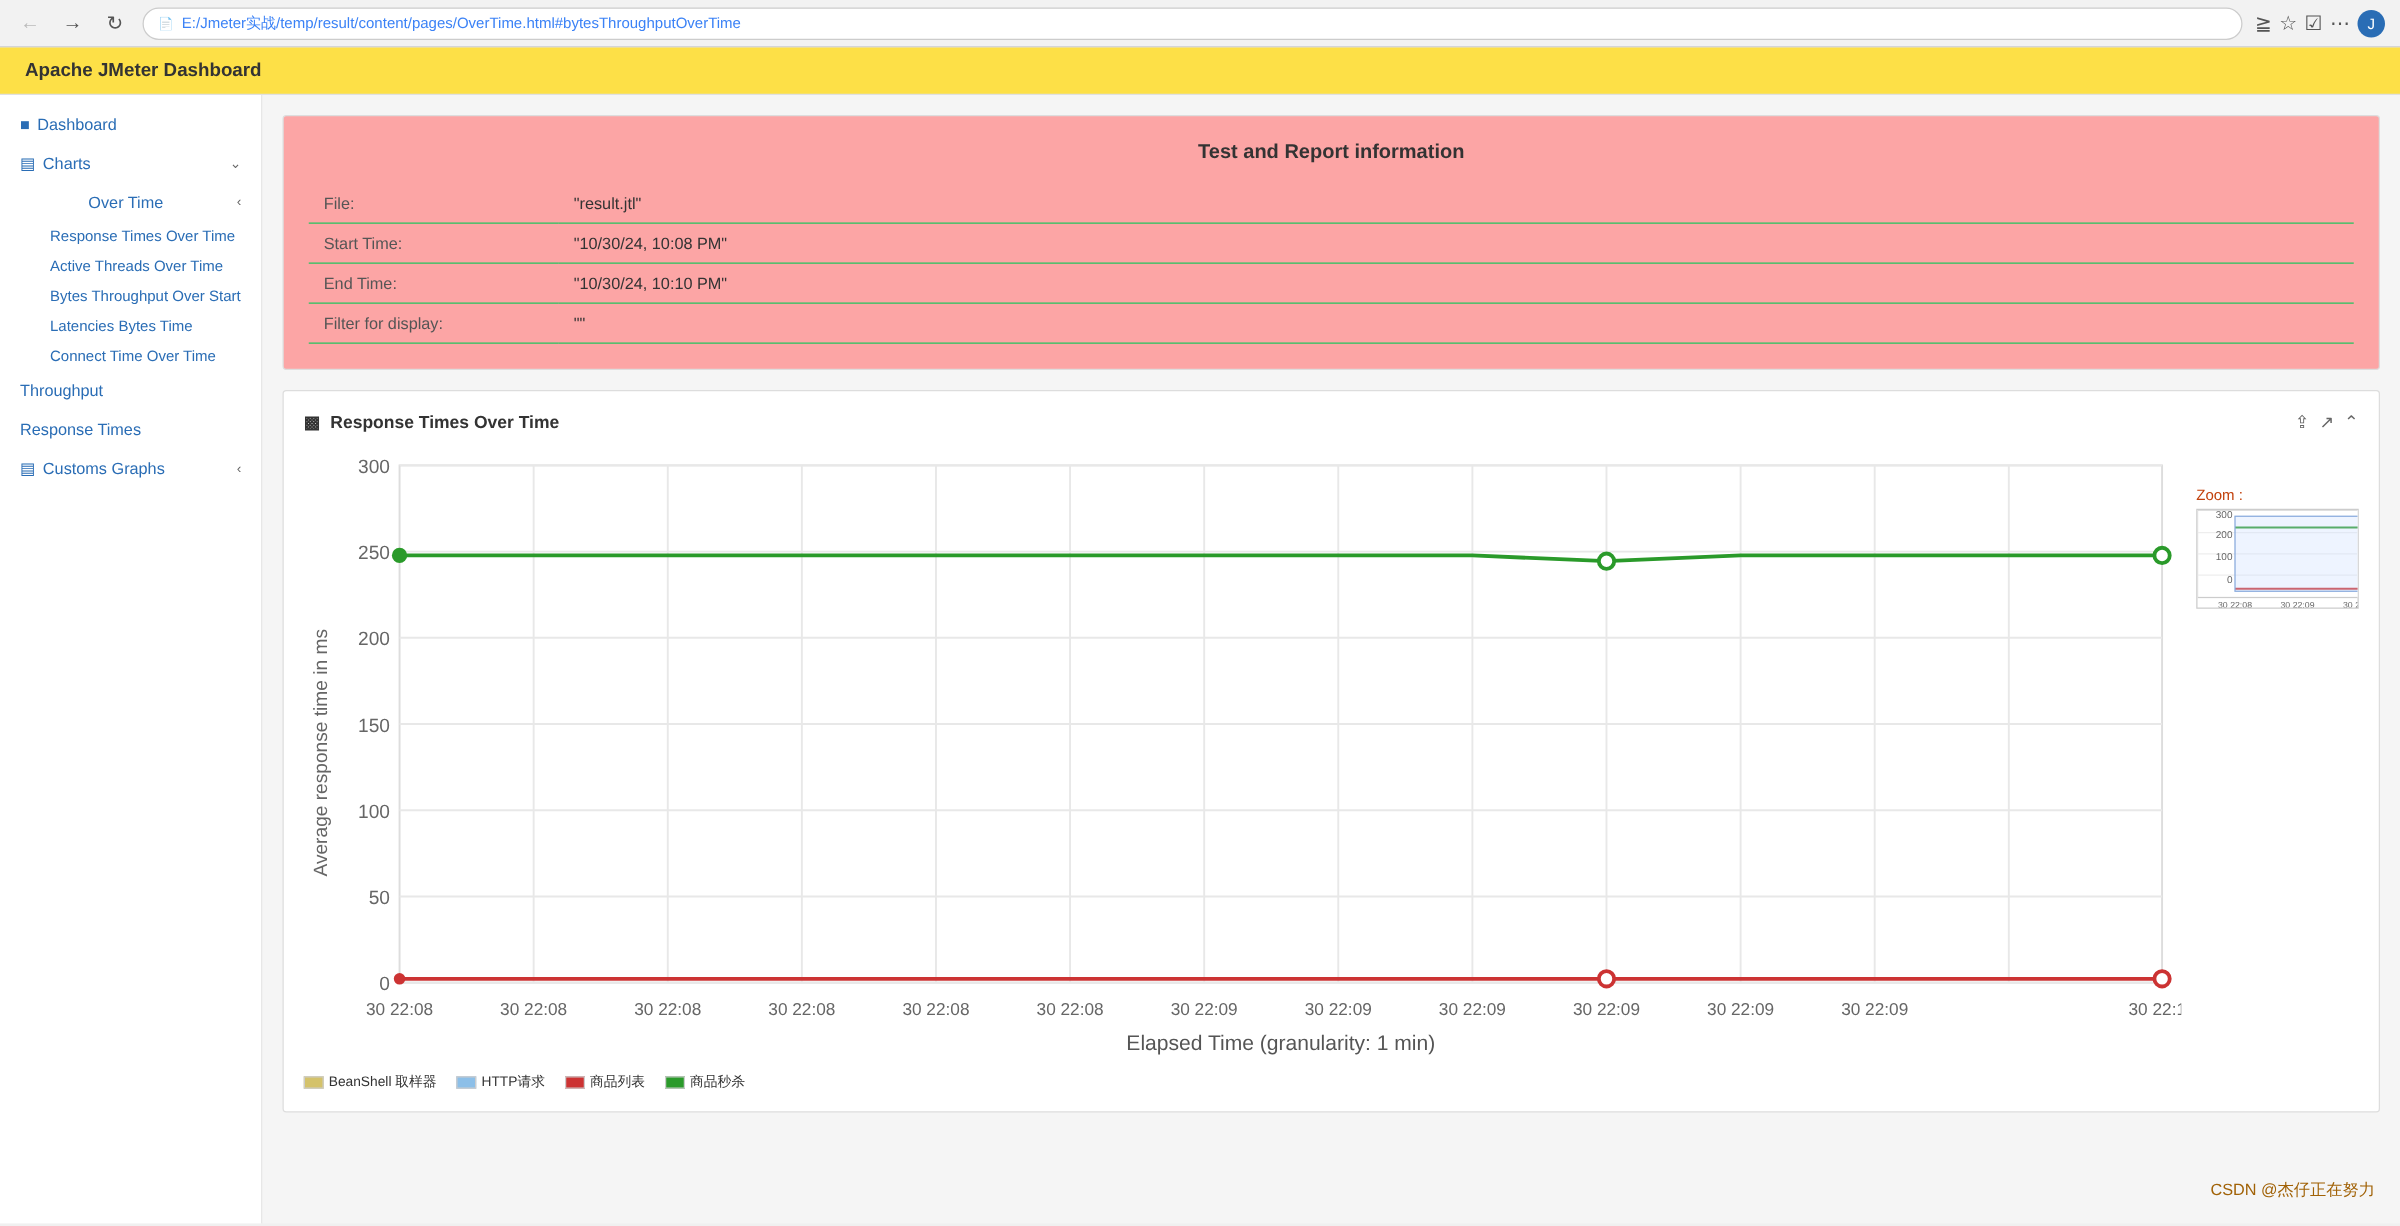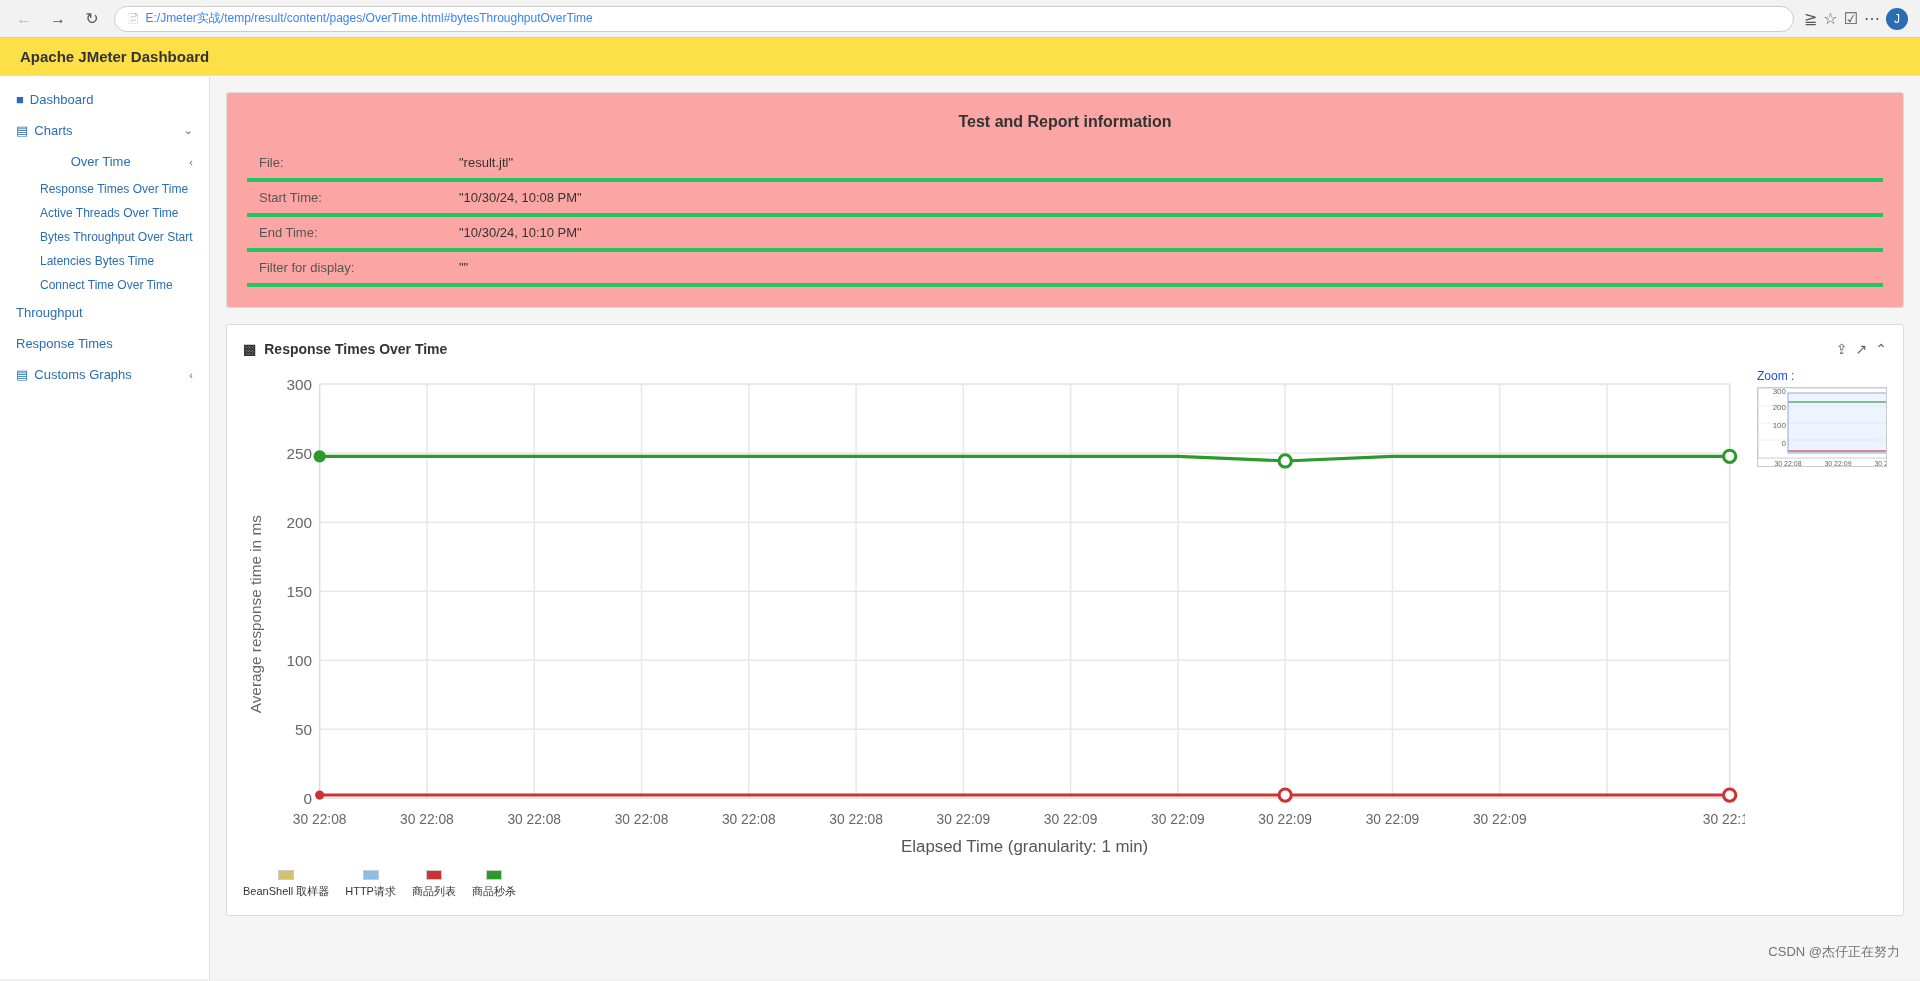--- a/index.html
+++ b/index.html
@@ -96,21 +96,21 @@
       padding: 20px;
     }
     .info-card h2 {
       text-align: center;
       font-size: 16px;
       font-weight: bold;
       margin-bottom: 16px;
       color: #333;
     }
     .info-table { width: 100%; border-collapse: collapse; }
-    .info-table tr { border-bottom: 4px solid #22c55e; }
+    .info-table tr { border-bottom: 1px solid #22c55e; }
     .info-table td { padding: 8px 12px; font-size: 13px; }
     .info-table td:first-child { color: #555; width: 200px; }
     .info-table td:last-child { color: #333; }
 
     
     .chart-card {
       background: white;
       border: 1px solid #ddd;
       border-radius: 3px;
       margin-bottom: 16px;
@@ -139,21 +139,21 @@
     }
     .chart-main {
       flex: 1;
       position: relative;
     }
     .chart-zoom {
       width: 130px;
       min-width: 130px;
     }
     .zoom-label {
-      font-size: 12px; color: #1d4ed8; margin-bottom: 4px;
+      font-size: 12px; color: #c2410c; margin-bottom: 4px; margin-top: 32px;
     }
     .zoom-box {
       border: 1px solid #ccc;
       background: white;
       height: 80px;
       position: relative;
       overflow: hidden;
     }
 
     
@@ -161,31 +161,31 @@
       width: 100%;
     }
 
     
     .chart-legend {
       display: flex; gap: 16px; align-items: center;
       margin-top: 8px; flex-wrap: wrap;
       font-size: 11px;
     }
     .legend-item {
-      display: flex; align-items: center; gap: 4px; flex-direction: column;
+      display: flex; align-items: center; gap: 4px;
     }
     .legend-color {
       width: 16px; height: 10px; border: 1px solid #ccc;
     }
 
     
     .watermark {
       position: fixed;
       bottom: 20px; right: 20px;
-      color: #737373; font-size: 13px;
+      color: #a16207; font-size: 13px;
       pointer-events: none;
     }
 
     
     ::-webkit-scrollbar { width: 6px; height: 6px; }
     ::-webkit-scrollbar-track { background: #f1f1f1; }
     ::-webkit-scrollbar-thumb { background: #ccc; border-radius: 3px; }
   </style>
 </head>
 <body>

